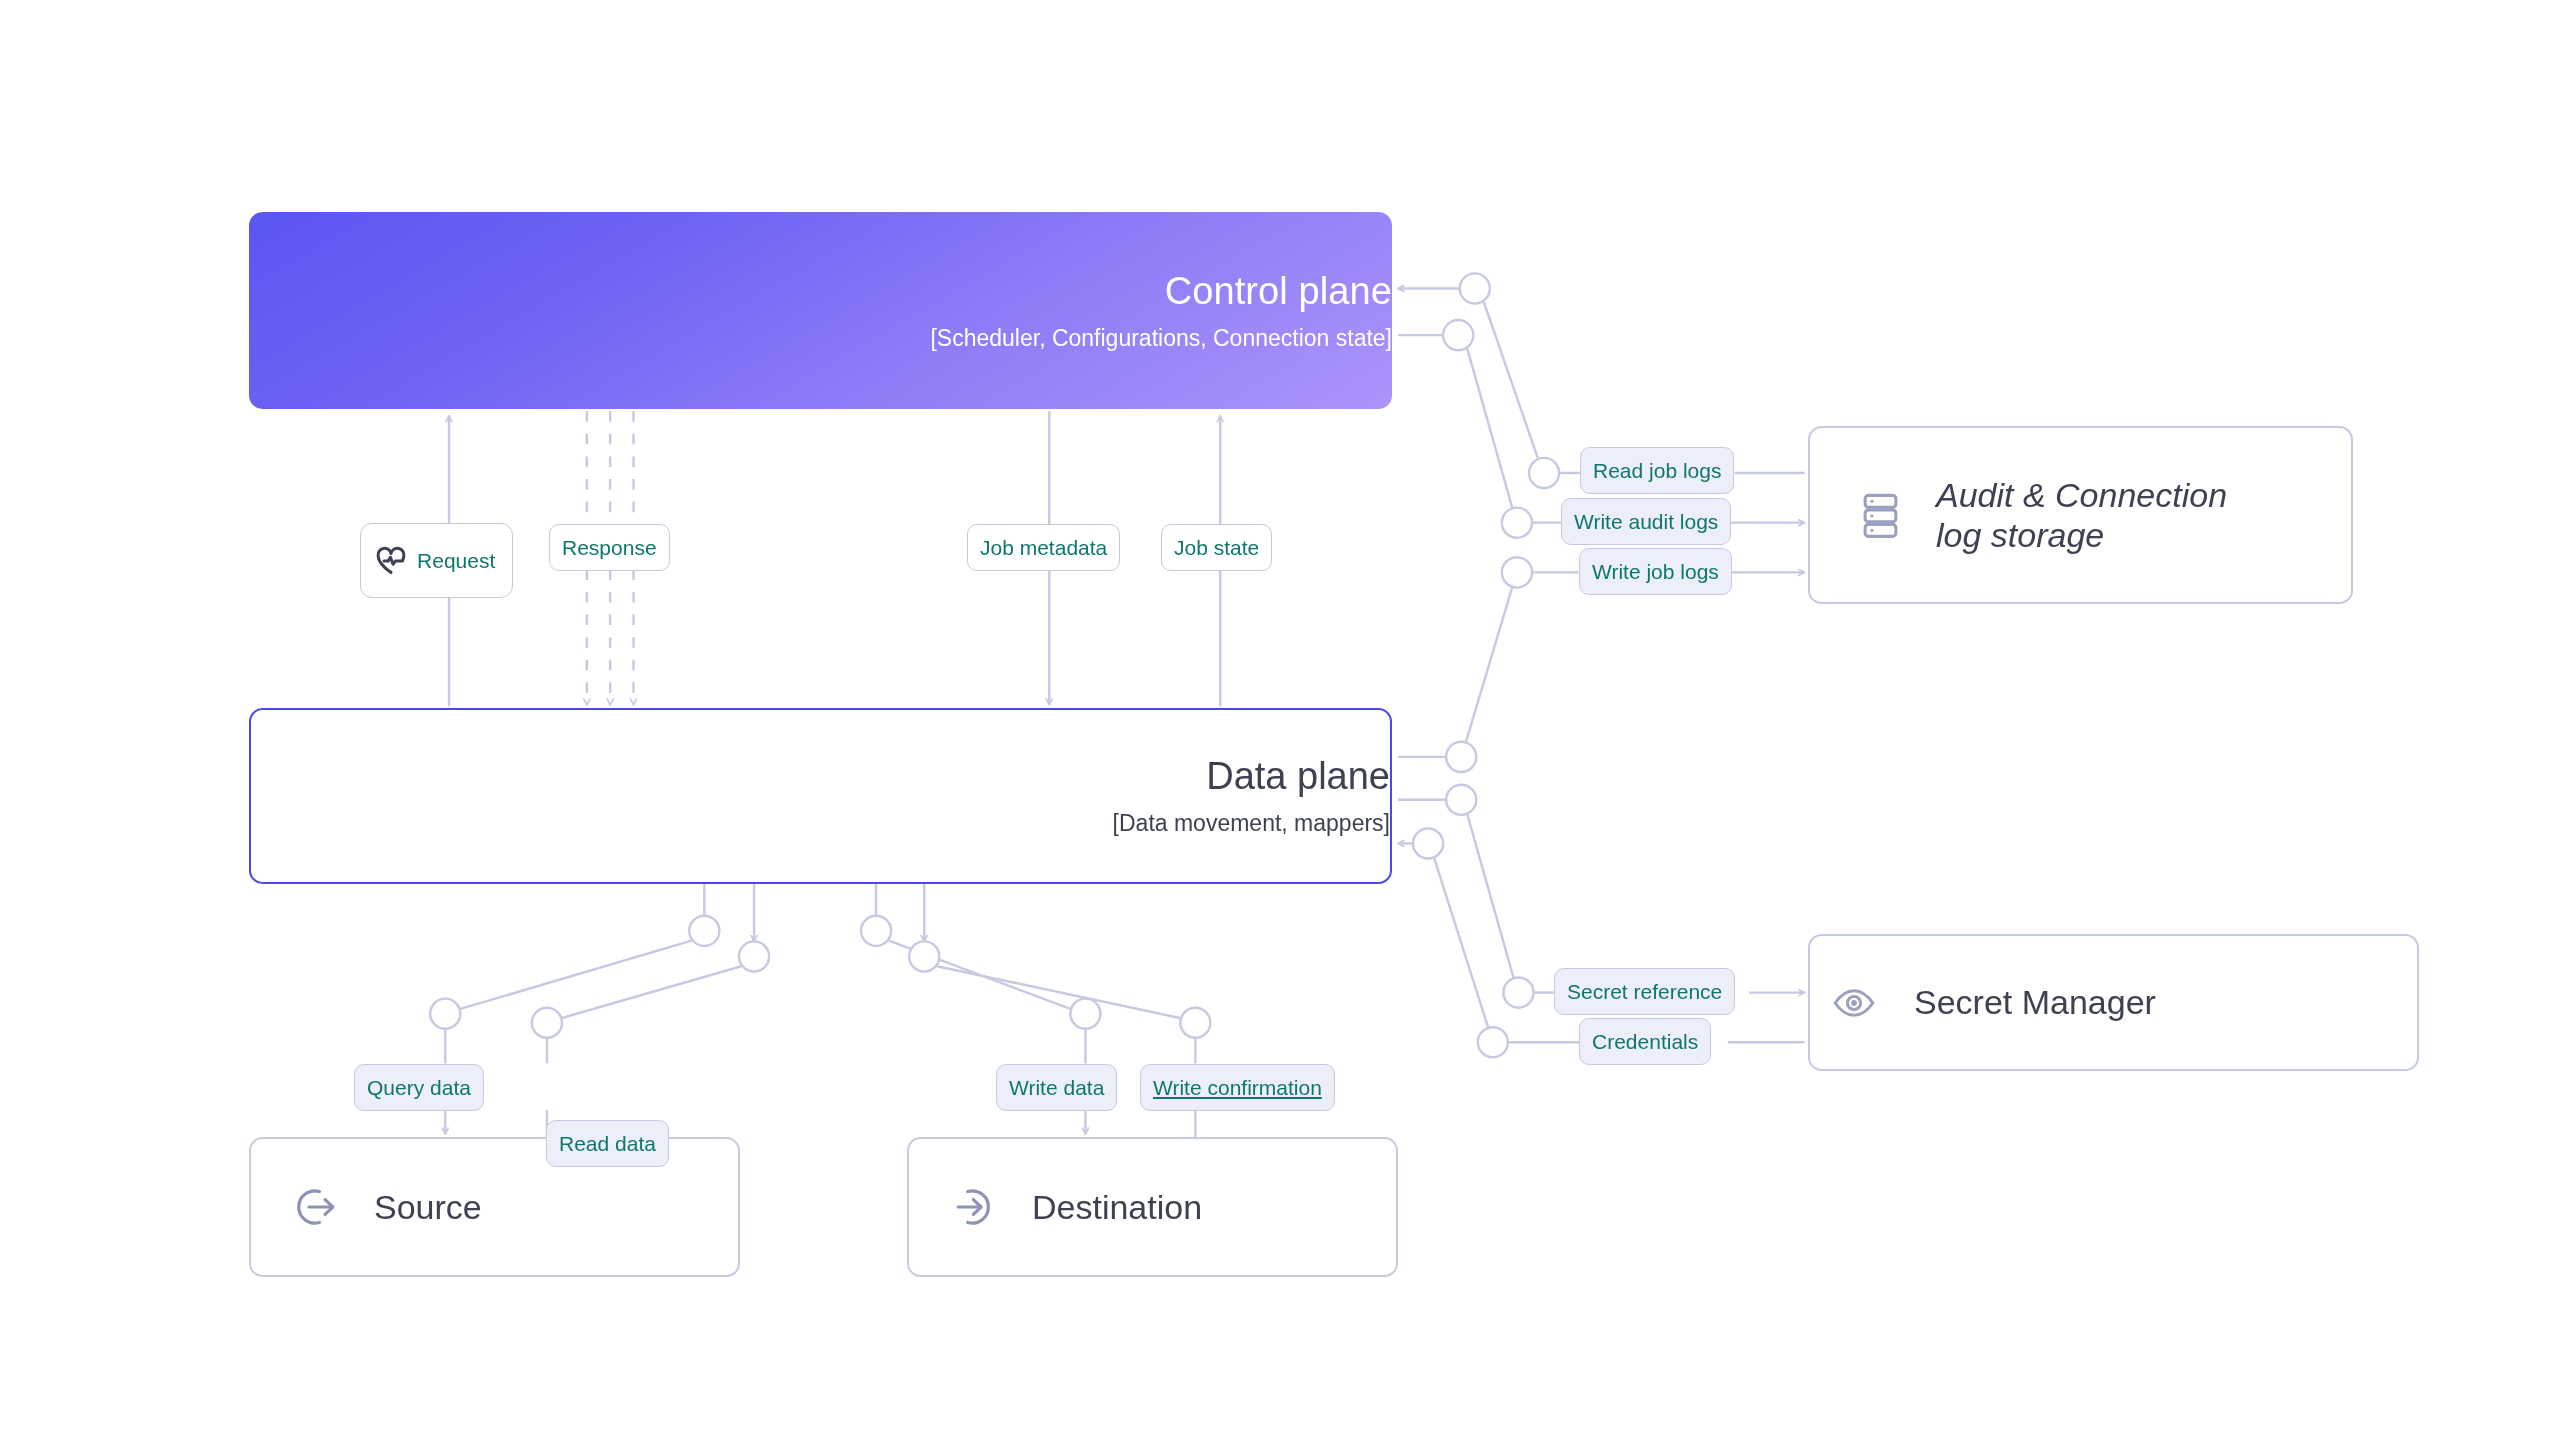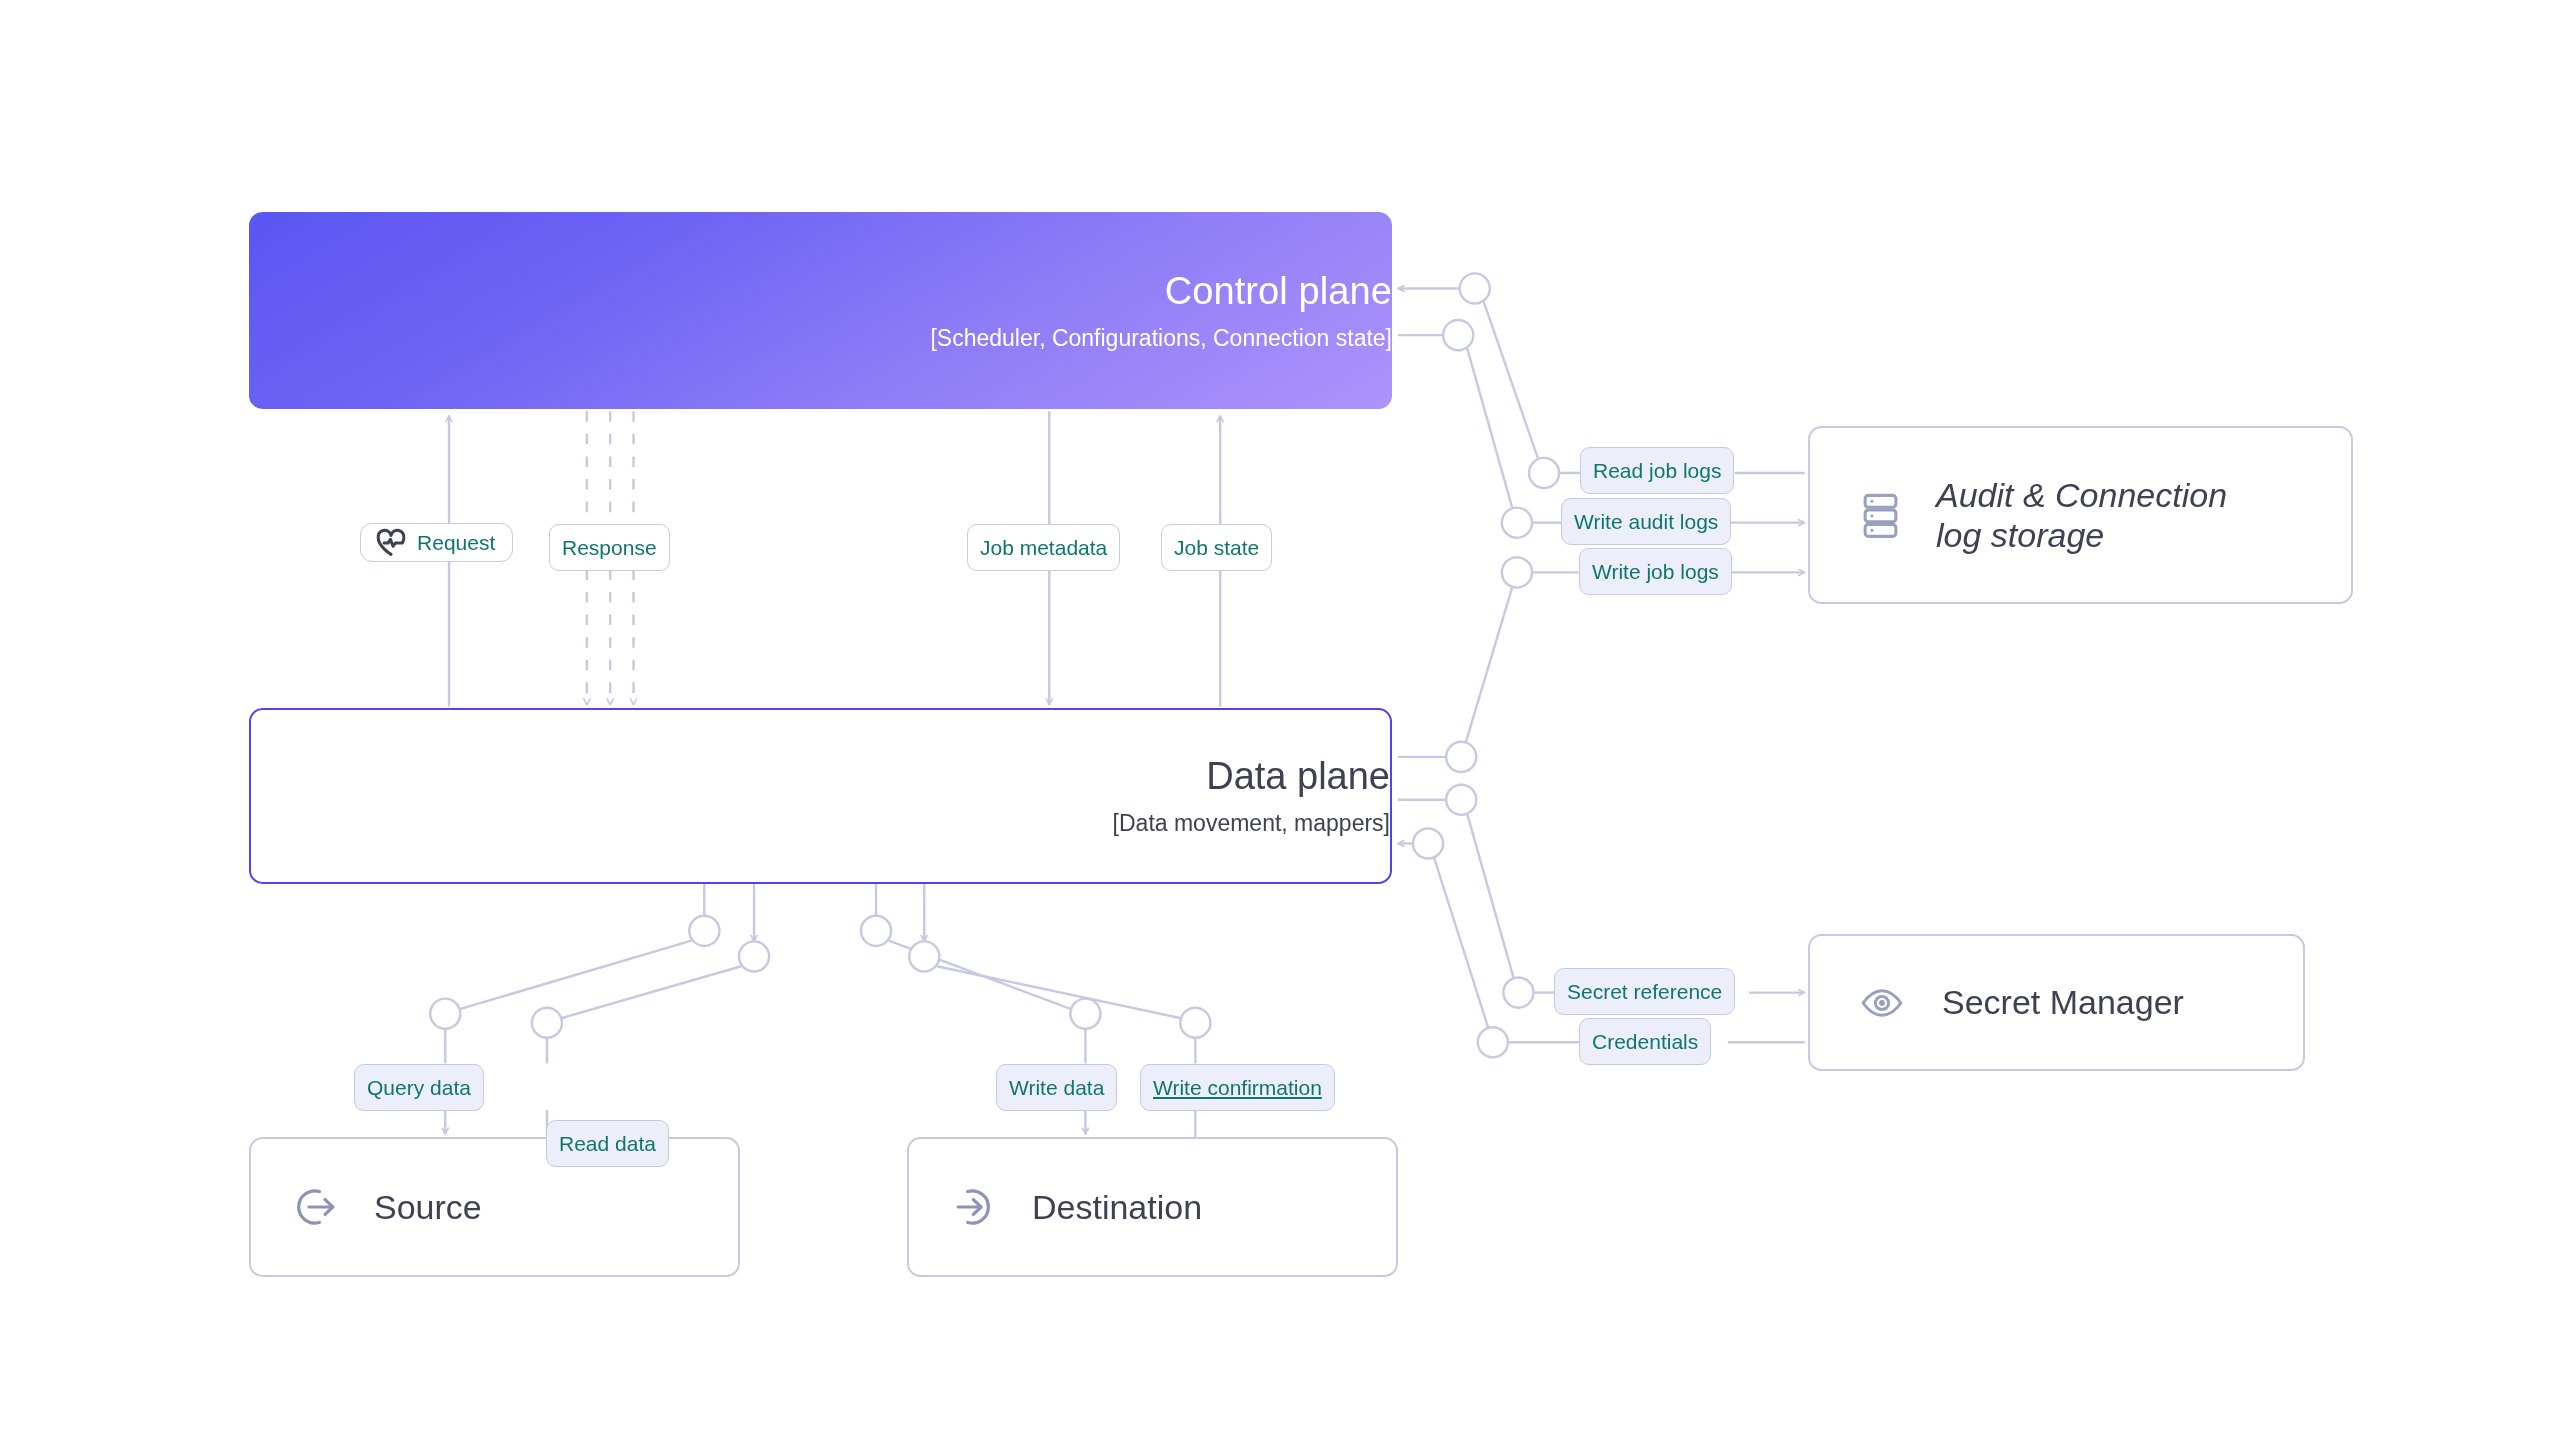--- a/index.html
+++ b/index.html
@@ -29,36 +29,36 @@
   #data-plane .psub{font-size:23px;font-weight:400;margin-top:12px;}
 
   
   .card{position:absolute;box-sizing:border-box;background:#fff;
         border:2.3px solid #c6c9e2;border-radius:13.6px;
         display:flex;align-items:center;}
   .card .cico{flex:0 0 auto;display:flex;align-items:center;justify-content:center;}
   .card .ctxt{font-size:34px;line-height:1.18;color:#3d4152;}
   #card-audit{left:1808px;top:426px;width:545px;height:178px;padding-left:50px;}
   #card-audit .ctxt{margin-left:35px;font-style:italic;}
-  #card-secret{left:1808px;top:934px;width:497px;height:137px;padding-left:50px;}
+  #card-secret{left:1808px;top:934px;width:611px;height:137px;padding-left:22px;}
   #card-secret .ctxt{margin-left:38px;}
   #card-source{left:249px;top:1137px;width:491px;height:140px;padding-left:45px;}
   #card-source .ctxt{margin-left:36px;}
   #card-destination{left:907px;top:1137px;width:491px;height:140px;padding-left:45px;}
   #card-destination .ctxt{margin-left:36px;}
 
   
   .chip{position:absolute;box-sizing:border-box;border:1.5px solid #c6c9e2;
         border-radius:9.8px;display:flex;align-items:center;justify-content:flex-start;
         font-size:21px;color:#0f766e;white-space:nowrap;height:47px;padding:0 12px;}
   .chip.white{background:#ffffff;}
   .chip.lav{background:#eceefa;}
   .chip .chipico{margin-right:10.5px;display:flex;align-items:center;}
 
-  #chip-request{left:360px;top:523px;height:39px;border-radius:12px;padding:0 16.6px 0 13.6px;}
+  #chip-request{left:360px;top:523px;height:75px;border-radius:12px;padding:0 16.6px 0 13.6px;}
   #chip-response{left:549px;top:524px;}
   #chip-job-metadata{left:967px;top:524px;}
   #chip-job-state{left:1161px;top:524px;}
 
   #chip-read-job-logs{left:1580px;top:447px;}
   #chip-write-audit-logs{left:1561px;top:498px;}
   #chip-write-job-logs{left:1579px;top:548px;}
   #chip-secret-reference{left:1554px;top:968px;}
   #chip-credentials{left:1579px;top:1018px;}
 

